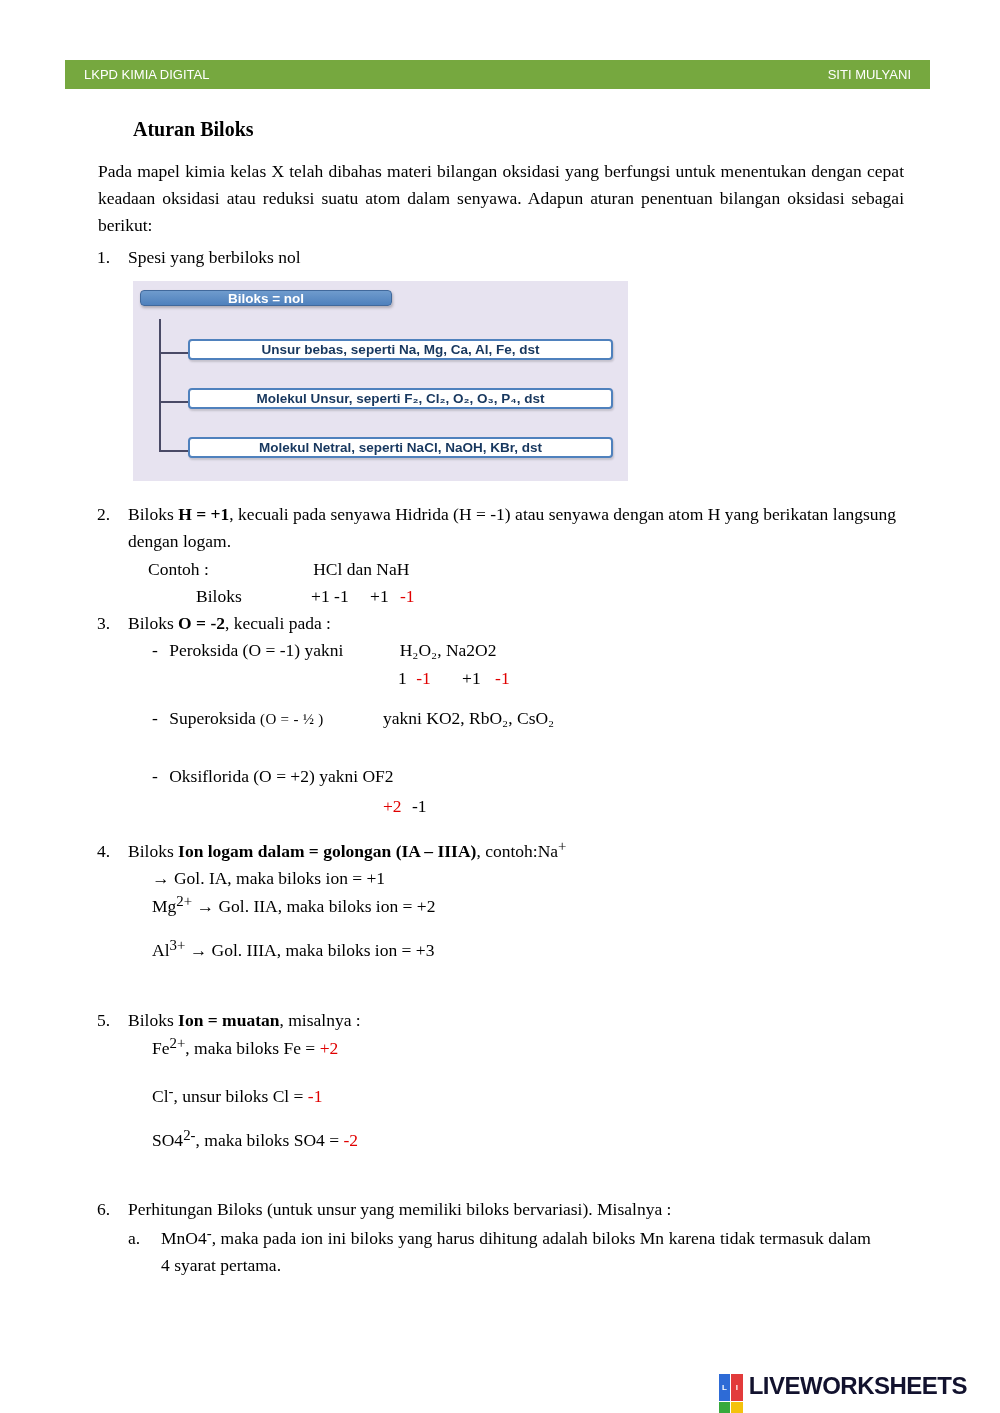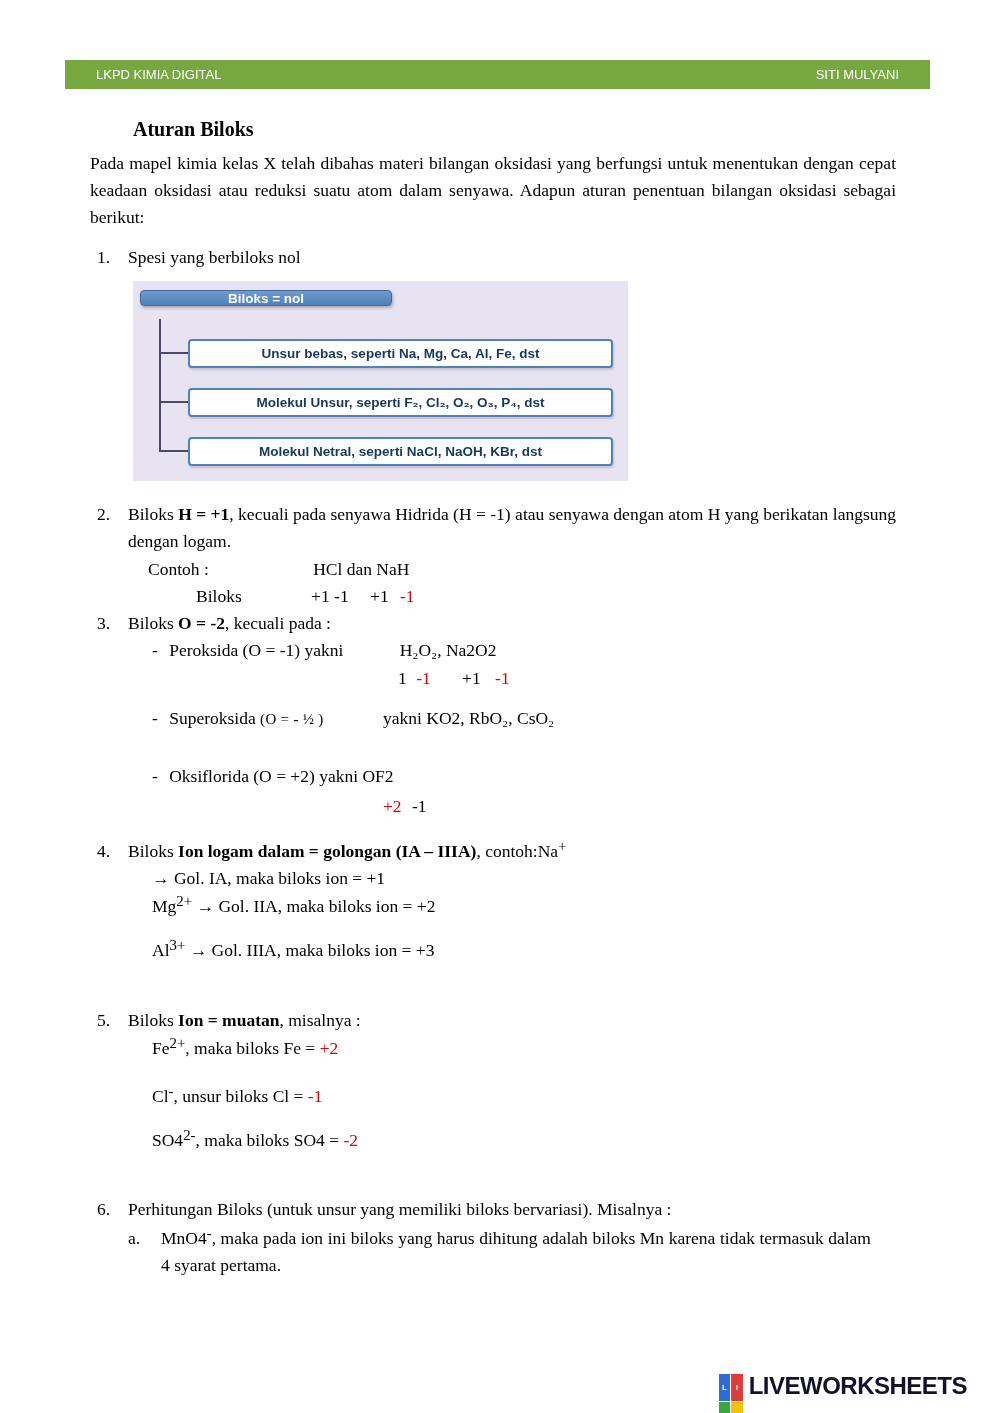--- a/index.html
+++ b/index.html
@@ -5,42 +5,42 @@
   html,body{margin:0;padding:0}
   body{
     width:1000px;height:1413px;position:relative;overflow:hidden;
     background:#ffffff;color:#000;
     font-family:"Liberation Serif",serif;font-size:17.5px;line-height:27px;
   }
   .header-bar{
     position:absolute;left:65px;top:60px;width:865px;height:29px;
     background:#76A83F;color:#fff;box-sizing:border-box;
     display:flex;align-items:center;justify-content:space-between;
-    padding:0 31px;font-family:"Liberation Sans",sans-serif;font-size:13px;
+    padding:0 19px;font-family:"Liberation Sans",sans-serif;font-size:13px;
   }
   .doc-title{position:absolute;left:133px;top:116px;margin:0;font-size:20px;font-weight:bold;line-height:27px}
-  .intro{position:absolute;left:90px;top:150px;width:806px;margin:0;text-align:justify}
+  .intro{position:absolute;left:90px;top:150px;width:806px;margin:8px;text-align:justify}
   .li{position:absolute;left:97px;display:flex}
   .num{flex:0 0 31px}
   .li-body{width:768px;text-align:justify}
   .b{font-weight:bold}
   .red{color:#E00000}
   .row{position:absolute;white-space:nowrap}
   .sup{font-size:0.85em;position:relative;top:-0.4em;line-height:0;vertical-align:baseline}
   .eq{font-size:15px;letter-spacing:.3px}
   
   .diagram{position:absolute;left:133px;top:281px;width:495px;height:200px;background:#E7E3F0}
   .diag-header{
     position:absolute;left:7px;top:9px;width:252px;height:16px;box-sizing:border-box;
     background:linear-gradient(#6f9bcd,#4F81BD);border:1px solid #41699C;border-radius:4px;
     color:#fff;font-family:"Liberation Sans",sans-serif;font-weight:bold;font-size:13.5px;
     display:flex;align-items:center;justify-content:center;box-shadow:1px 2px 3px rgba(0,0,0,.25)
   }
   .diag-box{
-    position:absolute;left:55px;width:425px;height:29px;box-sizing:border-box;
+    position:absolute;left:55px;width:425px;height:21px;box-sizing:border-box;
     background:#fff;border:2px solid #4F81BD;border-radius:4px;
     color:#17375E;font-family:"Liberation Sans",sans-serif;font-weight:bold;font-size:13.5px;
     display:flex;align-items:center;justify-content:center;box-shadow:1px 2px 2px rgba(0,0,0,.15)
   }
   .vline{position:absolute;left:26px;top:38px;width:2px;height:133px;background:#4A4A66}
   .hline{position:absolute;left:26px;width:29px;height:2px;background:#4A4A66}
   
   .footer{position:absolute;right:33px;top:1372px;display:flex;align-items:center;gap:6px;cursor:pointer}
   .lw-icon{width:24px;height:24px;display:grid;grid-template-columns:1fr 1fr;grid-template-rows:1fr 1fr;gap:1px}
   .lw-cell{display:flex;align-items:center;justify-content:center;color:#fff;

